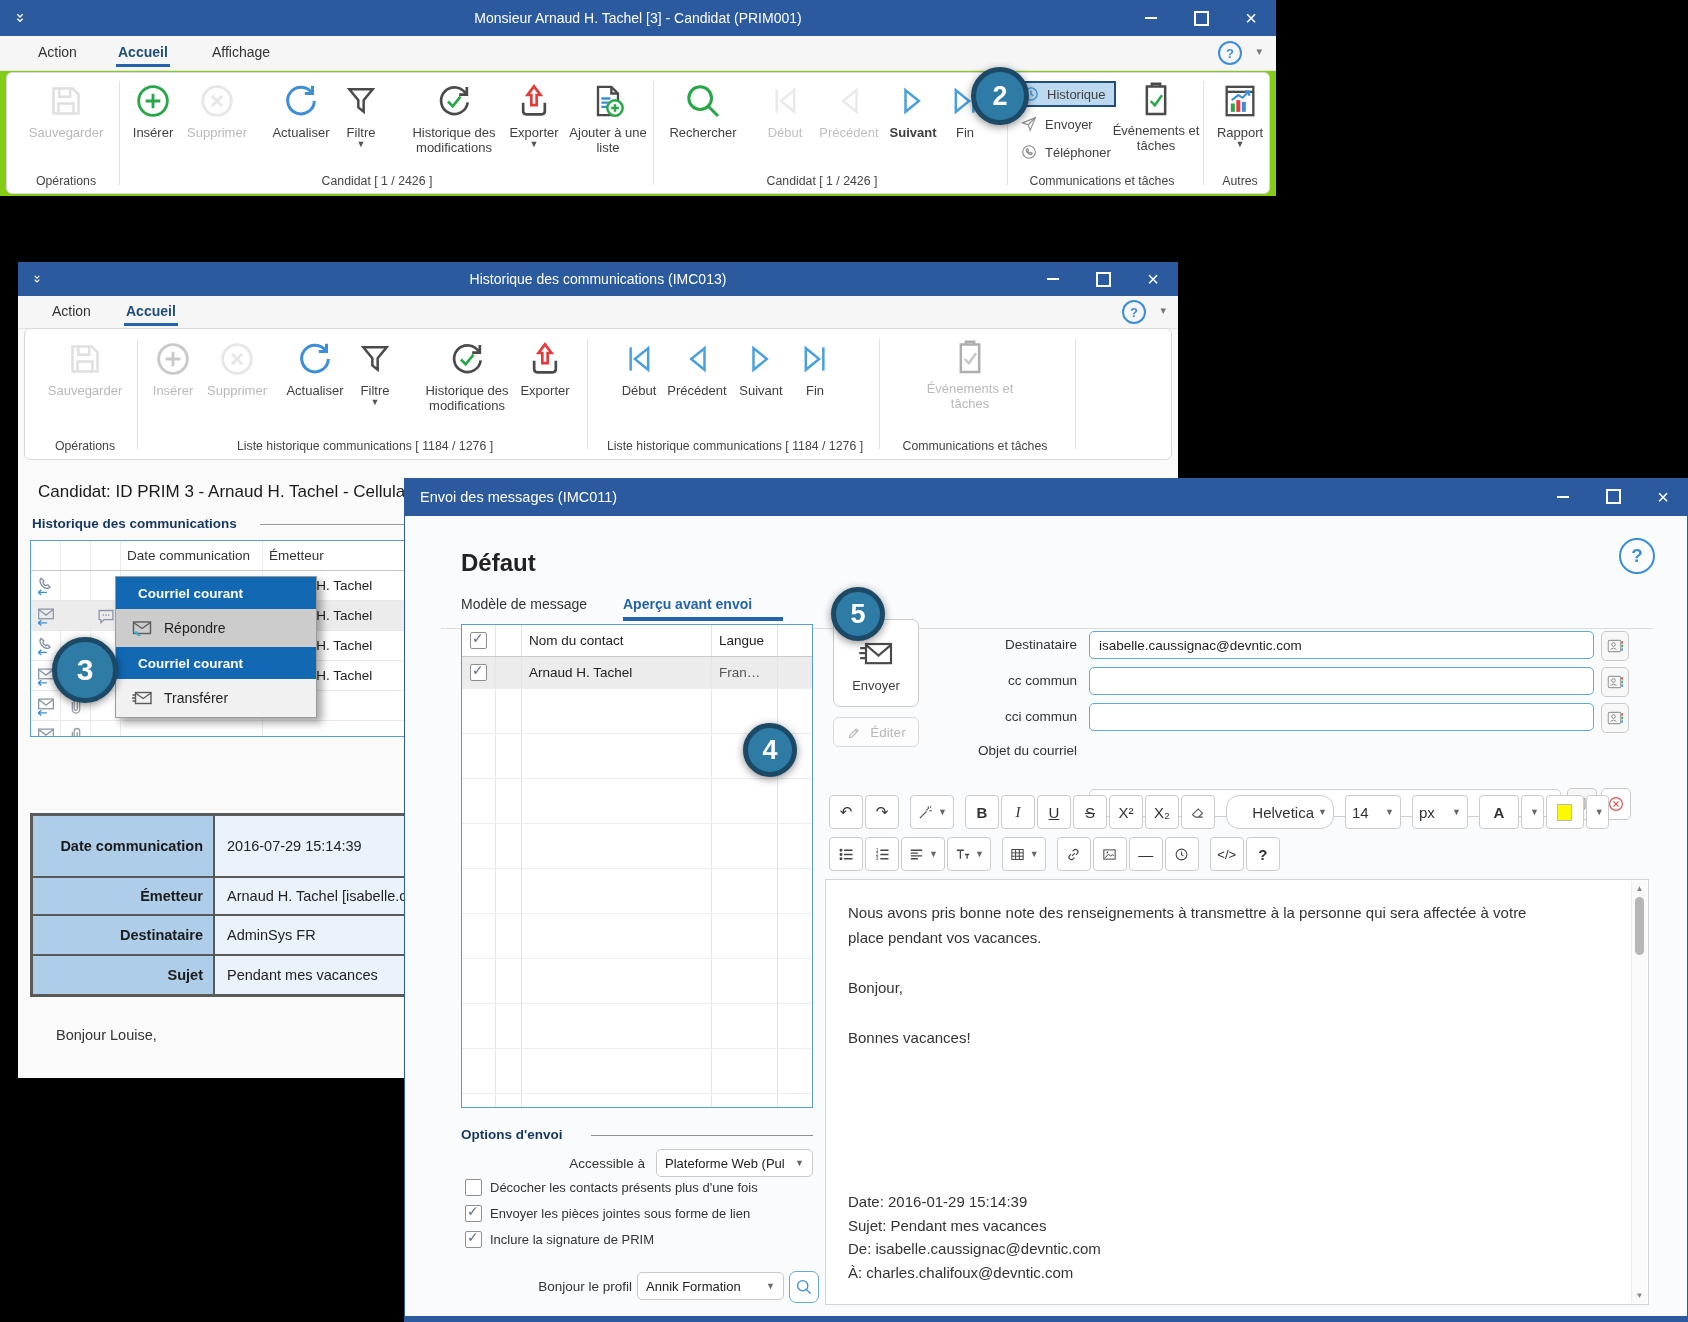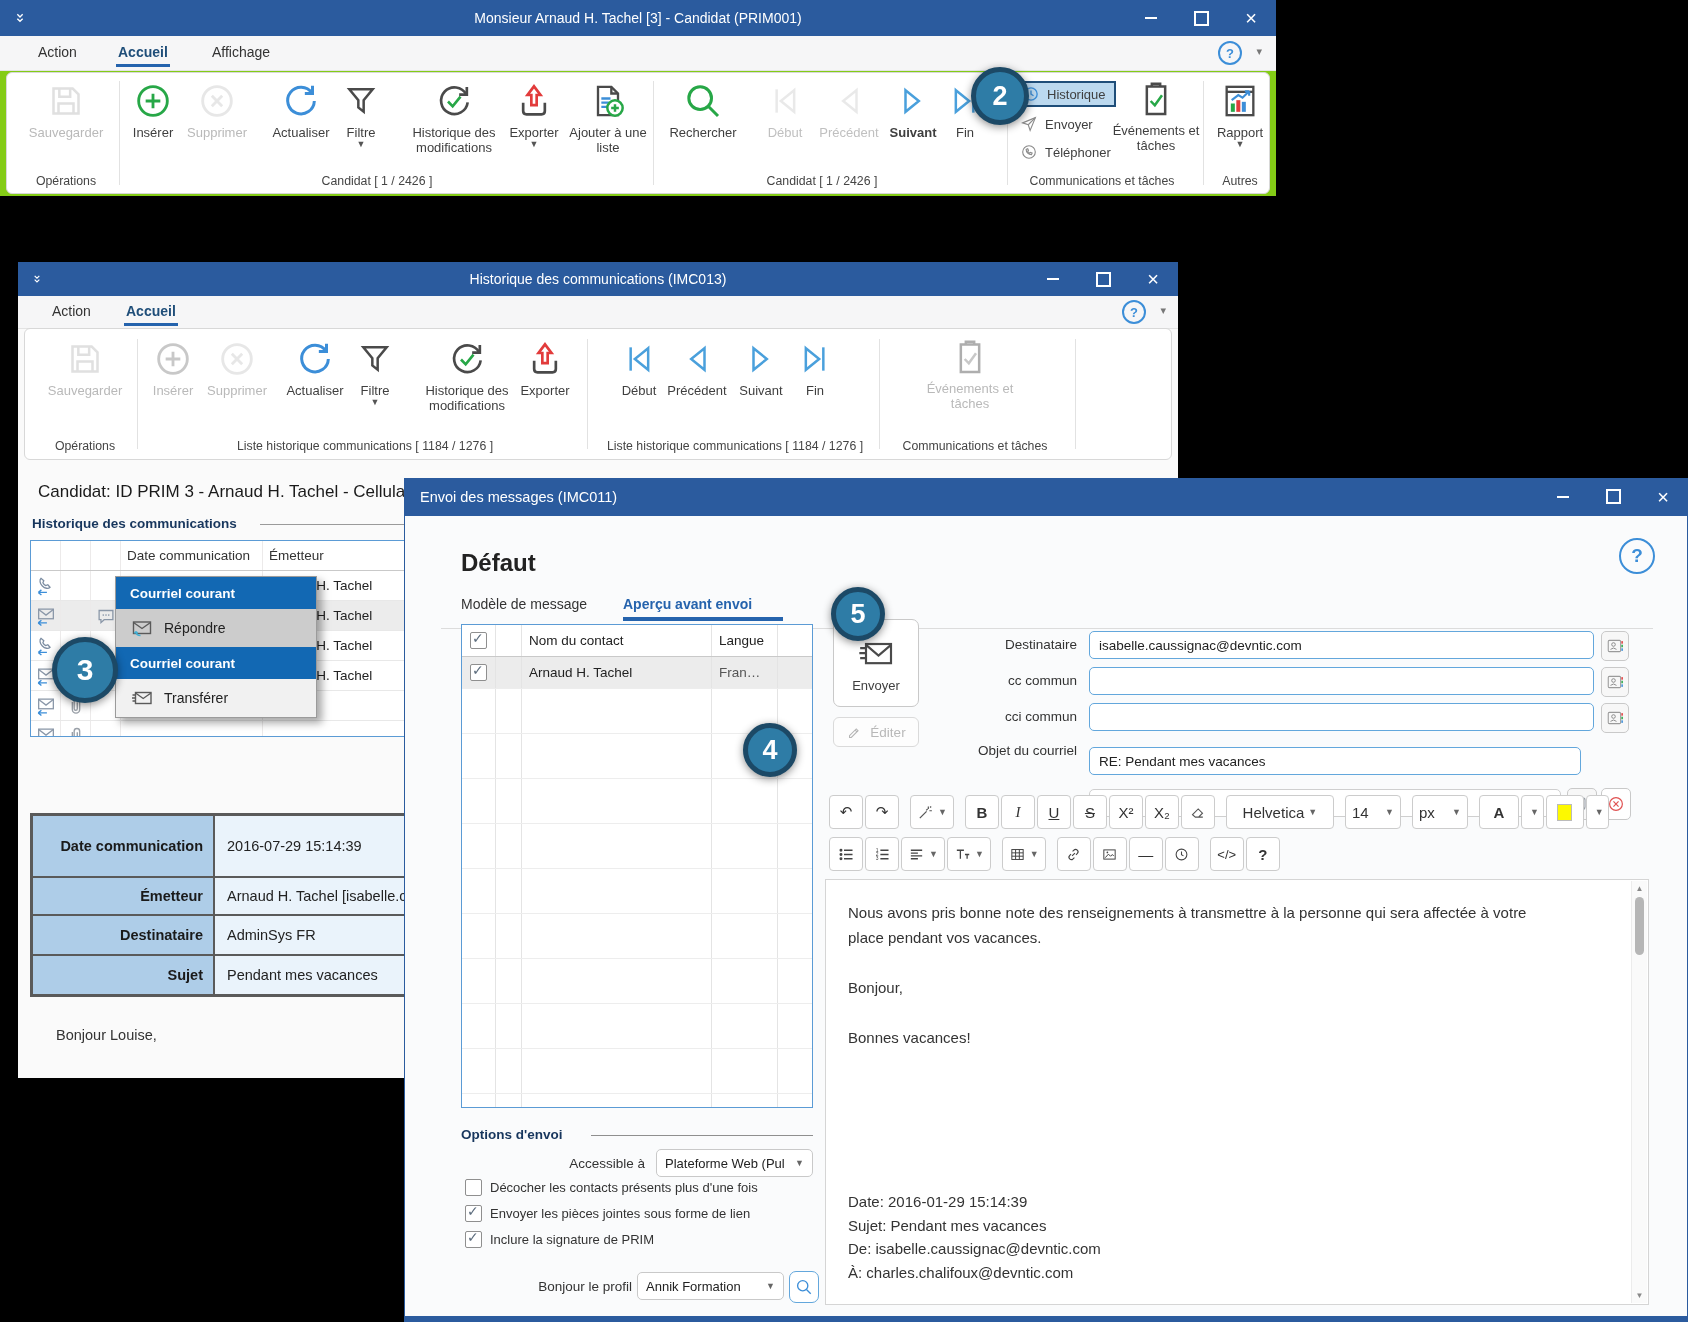--- a/index.html
+++ b/index.html
@@ -40,21 +40,21 @@
   .t2{position:absolute;border:1px solid #5b9bd5;background:#fff;overflow:hidden;font-size:13.5px;color:#222;}
   .t2row{display:flex;height:30px;box-sizing:border-box;border-bottom:1px solid #e8e8e8;align-items:center;}
   .t2row.hd{color:#333;border-bottom:1px solid #c9c9c9;}
   .t2row.sel{background:#ececec;}
   .tc{height:100%;box-sizing:border-box;border-right:1px solid #eceaea;display:flex;align-items:center;padding:0 6px;overflow:hidden;white-space:nowrap;}
   .tc.i{width:30px;justify-content:center;padding:0;}
   .tc.d{width:142px;}
   .tc.e{flex:1;border-right:none;}
   .tc svg{width:22px;height:22px;}
   .cmenu{position:absolute;width:200px;background:#f1f1f1;border:1px solid #9b9b9b;box-shadow:5px 5px 8px rgba(0,0,0,.35);z-index:40;}
-  .mh{height:32px;background:#1268b3;color:#fff;font-weight:bold;font-size:13.5px;display:flex;align-items:center;padding-left:14px;}
+  .mh{height:32px;background:#1268b3;color:#fff;font-weight:bold;font-size:13.5px;display:flex;align-items:center;padding-left:22px;}
   .mi{height:38px;display:flex;align-items:center;gap:10px;padding-left:14px;font-size:14px;color:#222;}
   .mi svg{width:24px;height:24px;}
   .mi.hov{background:#cccccc;}
   .dtl{position:absolute;border:2px solid #5a5a5a;background:#fff;display:grid;grid-template-columns:182px 1fr;font-size:14.5px;}
   .dl{background:#aecde8;border:1px solid #5a5a5a;font-weight:bold;color:#1a1a1a;display:flex;align-items:center;justify-content:flex-end;text-align:right;padding:0 10px;line-height:19px;}
   .dv{background:#eaf3fb;border:1px solid #5a5a5a;display:flex;align-items:center;padding:0 12px;color:#222;}
   .greet{position:absolute;font-size:14.5px;color:#333;}
   
   .w3body{position:absolute;left:0;right:0;bottom:0;background:#fafbfc;border:1px solid #2b5b9e;border-bottom:6px solid #2b5b9e;box-sizing:border-box;}
   .hdg{position:absolute;font-size:24px;font-weight:bold;color:#222;}
@@ -786,21 +786,20 @@
 
     <div class="fl" style="left:432px;top:193px;">cci commun</div>
     <input class="fi" style="left: 684px; top: 187px; width: 505px;" value="">
     <div class="icobtn" style="left:1196px;top:187px;width:26px;height:28px;">
         <svg>
           <use href="#i-card"></use>
         </svg>
       </div>
 
     <div class="fl" style="left:432px;top:227px;">Objet du courriel</div>
-    <input class="fi" style="left: 684px; top: 231px; width: 492px;" value="RE: Pendant mes vacances">
 
     <input class="fi gray" style="left: 684px; top: 273px; width: 472px;" value="">
     <div class="icobtn" style="left:1162px;top:272px;width:28px;height:30px;">
         <svg>
           <use href="#i-clip"></use>
         </svg>
       </div>
     <div class="icobtn" style="left:1196px;top:272px;width:28px;height:30px;background:#fff;">
         <svg>
           <use href="#i-redx"></use>
@@ -837,21 +836,21 @@
           <span>X²</span>
         </div>
       <div class="tb">
           <span>X₂</span>
         </div>
       <div class="tb">
           <svg>
             <use href="#i-eraser"></use>
           </svg>
         </div>
-      <div class="tb gap" style="min-width:108px;justify-content:center;">
+      <div class="tb gap" style="min-width:108px;justify-content:flex-end;border-radius:13px;">
           <span>Helvetica</span>
           <span class="dd">▼</span>
         </div>
       <div class="tb gap" style="min-width:56px;justify-content:space-between;">
           <span>14</span>
           <span class="dd">▼</span>
         </div>
       <div class="tb gap" style="min-width:56px;justify-content:space-between;">
           <span>px</span>
           <span class="dd">▼</span>

